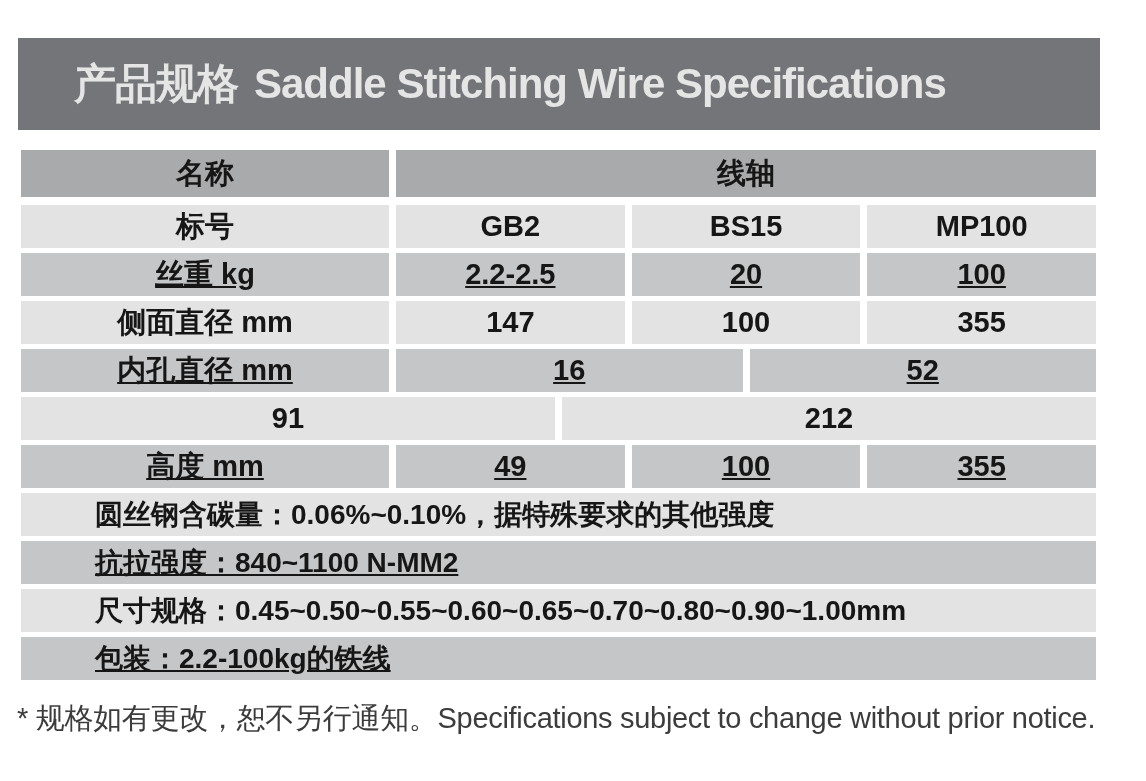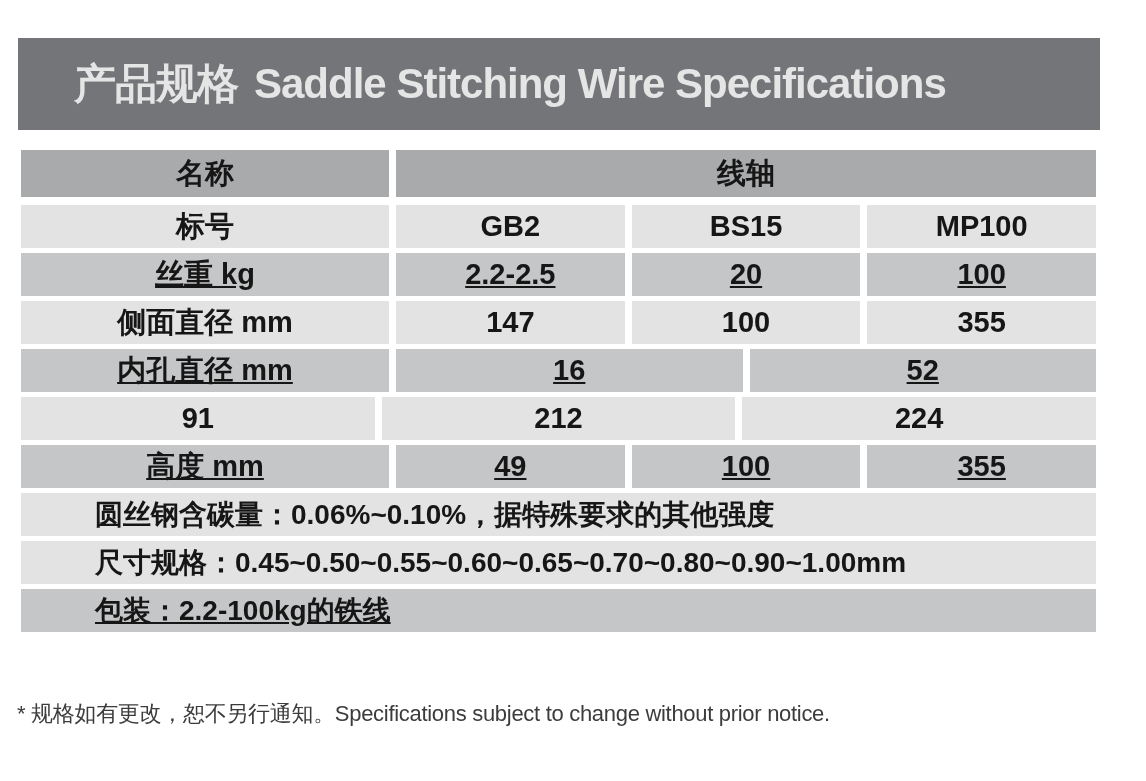--- a/index.html
+++ b/index.html
@@ -45,21 +45,21 @@
   .note-row{height:43px;display:flex;}
   .note-cell{
     flex:1;display:flex;align-items:center;
     padding-left:74px;box-sizing:border-box;
     font-size:28px;font-weight:bold;white-space:nowrap;
   }
   
   .footer{
     position:absolute;left:17px;top:699px;
     width:1125px;
-    font-size:22px;color:var(--footer_text);
+    font-size:29px;color:var(--footer_text);
     white-space:nowrap;letter-spacing:-0.3px;
   }
 </style>
 </head>
 <body>
 
 <div class="page">
 
   <div class="banner">
     <span class="zh">产品规格</span>
@@ -96,34 +96,36 @@
 
     <div class="row">
       <div class="cell c-label bg-m">内孔直径 mm</div>
       <div class="cell c-val bg-m">16</div>
       <div class="cell c-val bg-m">52</div>
     </div>
 
     <div class="row">
       <div class="cell c-val bg-l">91</div>
       <div class="cell c-val bg-l">212</div>
-      <div class="cell c-val bg-l">224</div>
     </div>
 
     <div class="row">
       <div class="cell c-label bg-m">高度 mm</div>
       <div class="cell c-val bg-m">49</div>
       <div class="cell c-val bg-m">100</div>
       <div class="cell c-val bg-m">355</div>
     </div>
 
     <div class="note-row">
       <div class="note-cell bg-l">圆丝钢含碳量：0.06%~0.10%，据特殊要求的其他强度</div>
     </div>
 
+    <div class="note-row">
+      <div class="note-cell bg-m">抗拉强度：840~1100 N-MM2</div>
+    </div>
 
     <div class="note-row">
       <div class="note-cell bg-l">尺寸规格：0.45~0.50~0.55~0.60~0.65~0.70~0.80~0.90~1.00mm</div>
     </div>
 
     <div class="note-row">
       <div class="note-cell bg-m">包装：2.2-100kg的铁线</div>
     </div>
 
   </div>

